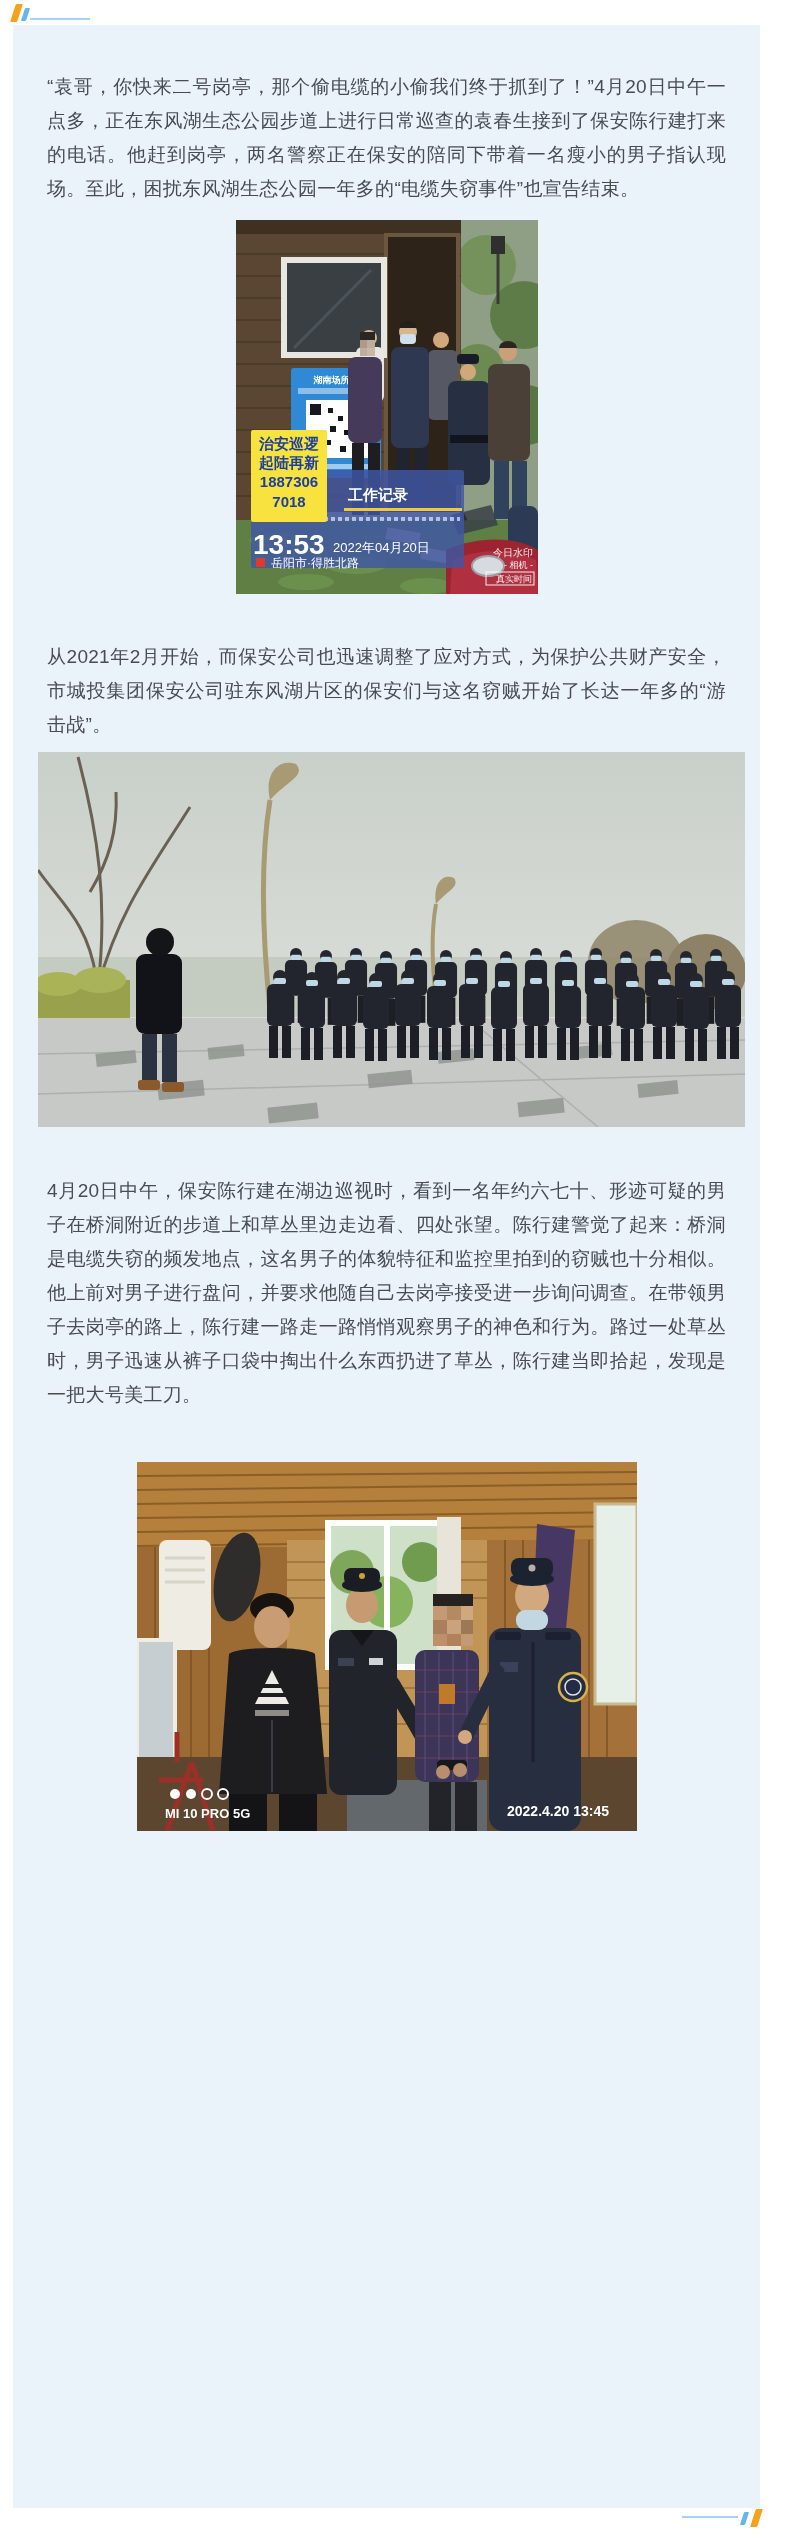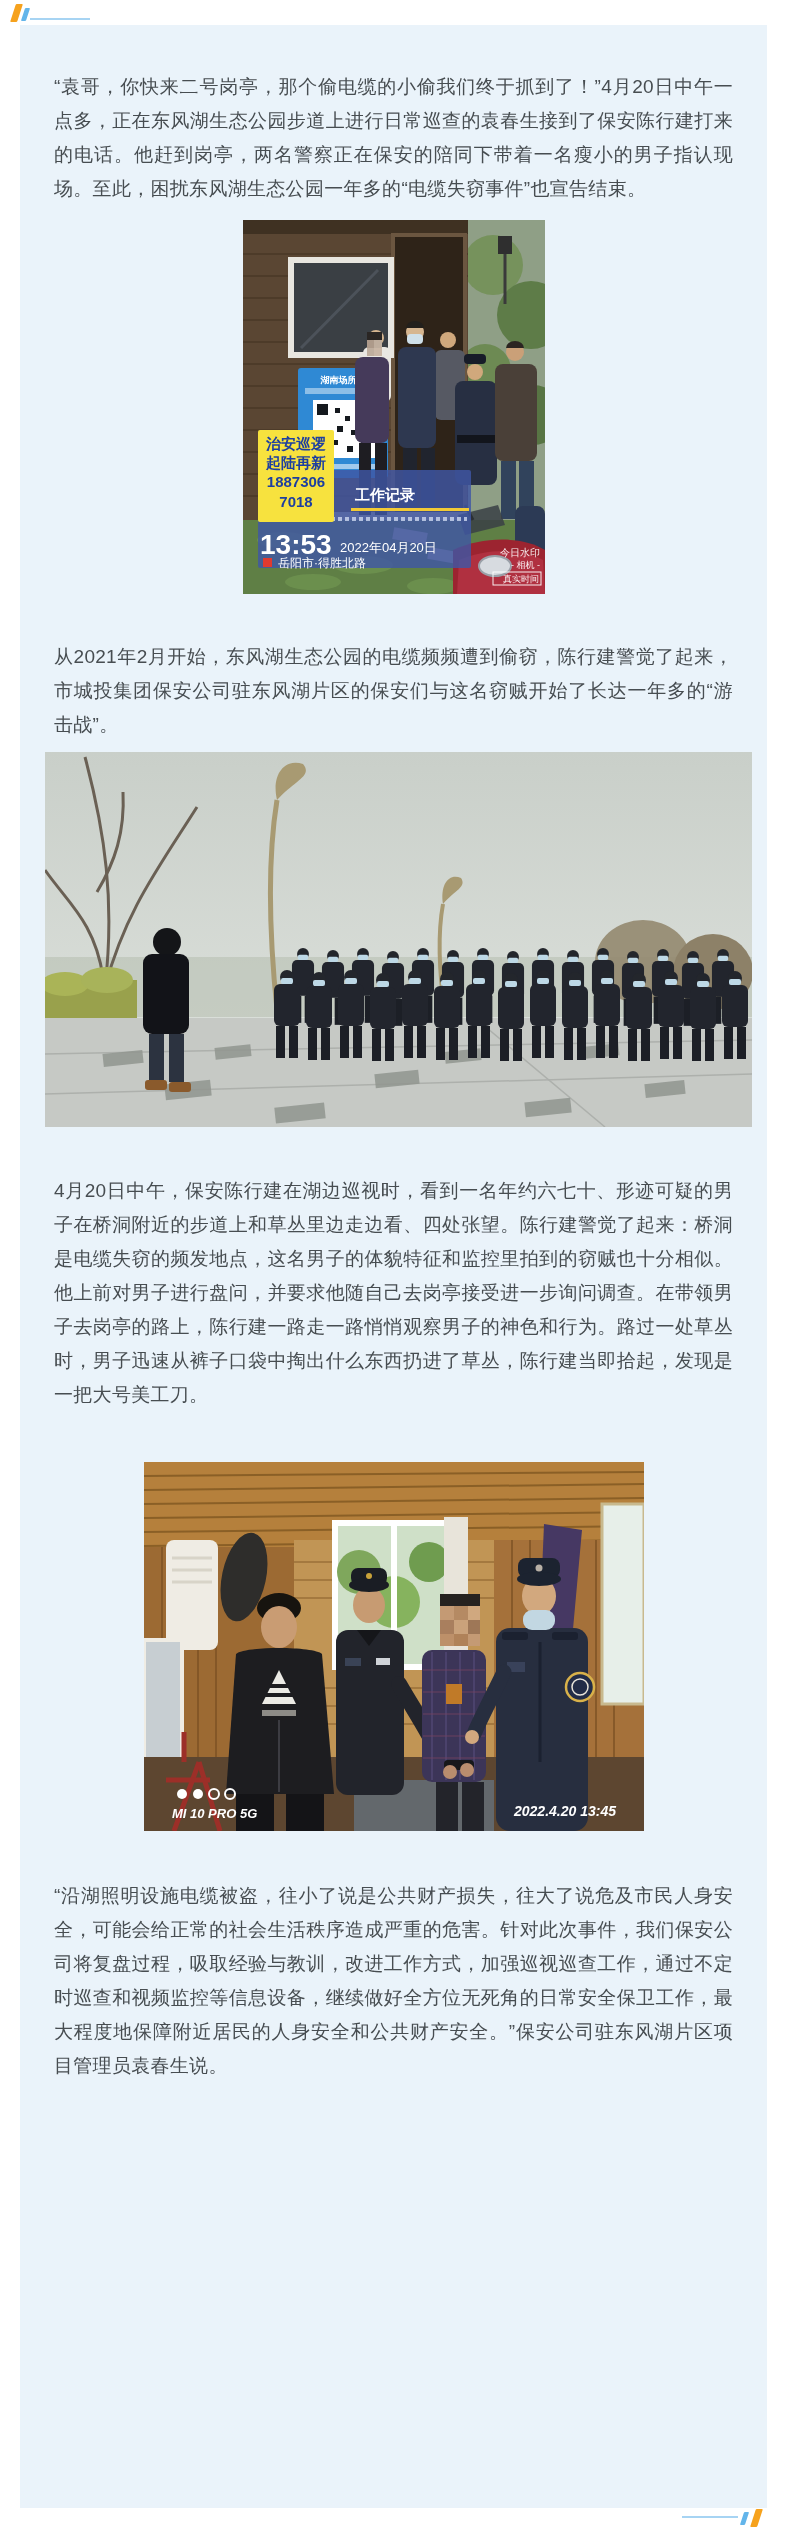--- a/index.html
+++ b/index.html
@@ -17,34 +17,34 @@
   .slash.blue{width:5px;height:13px;background:#63b5ea;}
   .hline{display:inline-block;height:2px;background:#a7d4f3;vertical-align:middle;}
   .deco-top .slash.orange{position:absolute;left:0;top:0;}
   .deco-top .slash.blue{position:absolute;left:10px;top:4px;}
   .deco-top .hline{position:absolute;left:17px;top:14px;width:60px;}
   .deco-bottom .hline{position:absolute;right:26px;top:10px;width:56px;}
   .deco-bottom .slash.blue{position:absolute;right:17px;top:6px;}
   .deco-bottom .slash.orange{position:absolute;right:4px;top:3px;}
   
   .panel{
-    position:absolute;left:20px;top:25px;width:747px;height:2483px;
+    position:absolute;left:13px;top:25px;width:747px;height:2483px;
     background:#eaf3fa;overflow:hidden;box-sizing:border-box;
     padding:45px 34px 0 34px;
   }
   p.para{
     margin:0 0 10px 0;
     font-size:19px;line-height:34px;color:#474d51;
     text-align:justify;letter-spacing:0.3px;
   }
   figure{padding:0;}
   .fig{display:block;}
   #fig1{width:302px;height:374px;margin:14px auto 46px auto;}
   #fig2{width:707px;height:375px;margin:7px 0 47px -9px;}
-  #fig3{width:500px;height:369px;margin:50px auto 48px auto;font-style:italic;}
+  #fig3{width:500px;height:369px;margin:50px auto 48px auto;}
   svg{display:block;}
   svg text{font-family:"Liberation Sans","DejaVu Sans",sans-serif;}
 </style>
 </head>
 <body>
 
 <div class="deco deco-top">
   <span class="slash orange"></span>
   <span class="slash blue"></span>
   <span class="hline"></span>
@@ -189,21 +189,21 @@
       </g>
       <g fill="#ffffff" opacity="0.92">
         <text x="297" y="336" text-anchor="end" font-size="10">今日水印</text>
         <text x="297" y="348" text-anchor="end" font-size="9">- 相机 -</text>
         <rect x="250" y="352" width="48" height="13" fill="none" stroke="#ffffff" stroke-width="1"></rect>
         <text x="296" y="362" text-anchor="end" font-size="9">真实时间</text>
       </g>
     </svg>
   </figure>
 
-  <p class="para">从2021年2月开始，东风湖生态公园的电缆频频遭到偷窃，陈行建警觉了起来，市城投集团保安公司驻东风湖片区的保安们与这名窃贼开始了长达一年多的“游击战”。</p>
+  <p class="para">从2021年2月开始，而保安公司也迅速调整了应对方式，为保护公共财产安全，市城投集团保安公司驻东风湖片区的保安们与这名窃贼开始了长达一年多的“游击战”。</p>
 
   <figure id="fig2" class="fig">
     <svg viewBox="0 0 707 375" width="707" height="375">
       <defs>
         <linearGradient id="sky2" x1="0" y1="0" x2="0" y2="1">
           <stop offset="0" stop-color="#c9cfc9"></stop>
             <stop offset="1" stop-color="#e0e4df"></stop>
         </linearGradient>
         <g id="g-guard">
           <circle cx="0" cy="0" r="7" fill="#23262c"></circle>
@@ -457,20 +457,19 @@
         <circle cx="38" cy="332" r="5" fill="#ffffff"></circle>
         <circle cx="54" cy="332" r="5" fill="#ffffff"></circle>
         <circle cx="70" cy="332" r="5" fill="none" stroke="#ffffff" stroke-width="2"></circle>
         <circle cx="86" cy="332" r="5" fill="none" stroke="#ffffff" stroke-width="2"></circle>
         <text x="28" y="356" font-size="13" font-weight="bold" fill="#ffffff">MI 10 PRO 5G</text>
         <text x="472" y="354" text-anchor="end" font-size="14" font-weight="bold" fill="#ffffff">2022.4.20 13:45</text>
       </g>
     </svg>
   </figure>
 
-  <p class="para">“沿湖照明设施电缆被盗，往小了说是公共财产损失，往大了说危及市民人身安全，可能会给正常的社会生活秩序造成严重的危害。针对此次事件，我们保安公司将复盘过程，吸取经验与教训，改进工作方式，加强巡视巡查工作，通过不定时巡查和视频监控等信息设备，继续做好全方位无死角的日常安全保卫工作，最大程度地保障附近居民的人身安全和公共财产安全。”保安公司驻东风湖片区项目管理员袁春生说。</p>
 </div>
 
 <div class="deco deco-bottom">
   <span class="hline"></span>
   <span class="slash blue"></span>
   <span class="slash orange"></span>
 </div>
 
 </body></html>

